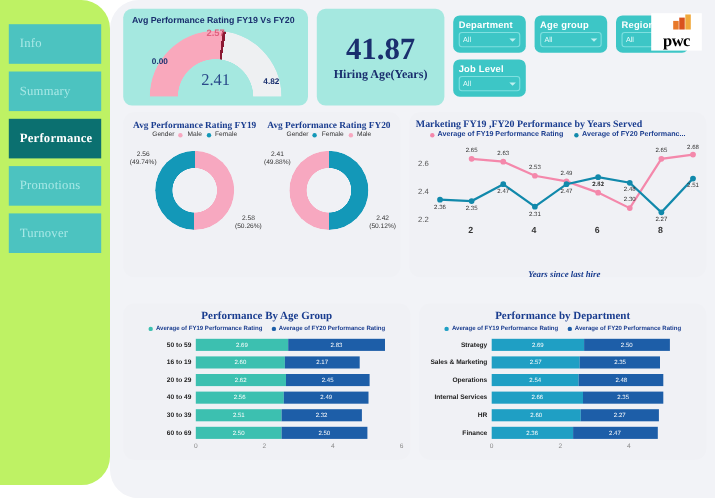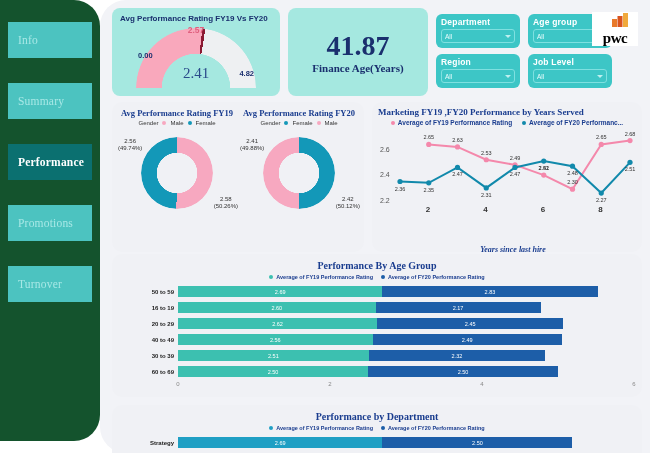--- a/index.html
+++ b/index.html
@@ -8,24 +8,24 @@
     font-family: "Liberation Sans", sans-serif;
     background: #ffffff;
     overflow: hidden;
     position: relative;
   }
   #app { position: absolute; inset: 0; background: #ffffff; }
 
   
   #sidebar {
     position: absolute; left: 0; top: 0; width: 100px; height: 441px;
-    background: #14532d;
+    background: #bef264;
     border-radius: 0 26px 26px 0;
     padding: 22px 8px 0 8px;
-    display: flex; flex-direction: column; gap: 25px;
+    display: flex; flex-direction: column; gap: 7px;
   }
   .nav-item {
     height: 36px; display: flex; align-items: center; padding-left: 10px;
     background: #4cc3c0; color: #a8e8e6;
     font-size: 11.5px; font-family: "Liberation Serif", serif;
     letter-spacing: .2px;
   }
   .nav-item.active {
     background: #0b7070; color: #ffffff; font-weight: bold;
     font-size: 11.5px;
@@ -67,29 +67,29 @@
     font-size: 8.5px; font-weight: bold; color: #e0607f;
   }
   .gauge-value {
     position: absolute; left: 50%; bottom: -2px; transform: translateX(-50%);
     font-size: 15px; color: #2a4a8a; font-family: "Liberation Serif", serif;
   }
   .gauge-min { position: absolute; left: 2px; bottom: 20px; font-size: 7.5px; font-weight: bold; color: #1a2f6e; }
   .gauge-max { position: absolute; right: 2px; bottom: 2px; font-size: 7.5px; font-weight: bold; color: #1a2f6e; }
 
   #kpi-card {
-    width: 140px; background: #a5e8e0; border-radius: 8px;
+    width: 116px; background: #a5e8e0; border-radius: 8px;
     display: flex; flex-direction: column; align-items: center; justify-content: center;
   }
   .kpi-number { font-size: 28px; font-weight: bold; color: #1a2f6e; font-family: "Liberation Serif", serif; }
   .kpi-label { font-size: 11px; font-weight: bold; color: #1a2f6e; font-family: "Liberation Serif", serif; }
 
   #filters { flex: 1; display: flex; flex-wrap: wrap; gap: 6px 8px; align-content: flex-start; padding-top: 6px; position: relative; }
   .filter {
-    width: 84px; height: 34px; background: #3dc6c6; border-radius: 6px; padding: 3px 5px;
+    width: 66px; height: 34px; background: #3dc6c6; border-radius: 6px; padding: 3px 5px;
   }
   .filter-label { font-size: 8.5px; color: #ffffff; font-weight: bold; letter-spacing: .2px; }
   .filter-select {
     margin-top: 2px; height: 14px; border: 1px solid #7fe0e0; border-radius: 3px;
     display: flex; align-items: center; justify-content: space-between; padding: 0 3px;
   }
   .filter-value { font-size: 6.5px; color: #eafcfc; }
   .chev { width: 0; height: 0; border-left: 3px solid transparent; border-right: 3px solid transparent; border-top: 3px solid #bff0f0; }
 
   #pwc-logo {
@@ -122,21 +122,21 @@
   .line-legend { display: flex; justify-content: center; gap: 10px; margin-top: 2px; }
   .ll-item { display: flex; align-items: center; gap: 3px; }
   .ll-txt { font-size: 6.5px; font-weight: bold; color: #1a3d8f; }
   #line-plot { position: relative; width: 100%; height: 96px; margin-top: 2px; }
   .axis-y { position: absolute; left: 2px; font-size: 7px; color: #555; }
   .xlab { position: absolute; bottom: 10px; font-size: 8px; font-weight: bold; color: #333; }
   .xtitle { position: absolute; bottom: -2px; width: 100%; text-align: center; font-size: 8px; font-weight: bold; color: #1a3d8f; font-family: "Liberation Serif", serif; font-style: italic; }
   .pt-lab { position: absolute; font-size: 5.5px; color: #333; white-space: nowrap; transform: translate(-50%, 0); }
 
   
-  #bot-row { display: flex; gap: 8px; height: 142px; margin-top: 2px; flex-direction: column; }
+  #bot-row { display: flex; gap: 8px; height: 142px; margin-top: 24px; }
   .bar-card { flex: 1; padding: 6px 8px; }
   .bar-title { font-size: 10px; font-weight: bold; color: #1a3d8f; font-family: "Liberation Serif", serif; text-align: center; }
   .bar-legend { display: flex; justify-content: center; gap: 8px; margin-top: 3px; }
   .bl-txt { font-size: 5.5px; font-weight: bold; color: #1a3d8f; }
   .bars { margin-top: 5px; }
   .bar-row { display: flex; align-items: center; height: 13px; margin-bottom: 3px; }
   .bar-cat { width: 58px; font-size: 6px; color: #222; text-align: right; padding-right: 4px; font-weight: bold; }
   .bar-track { flex: 1; display: flex; height: 11px; }
   .seg { display: flex; align-items: center; justify-content: center; font-size: 5.5px; color: #fff; }
   .seg.fy19 { background: #3cc0b0; }
@@ -177,21 +177,21 @@
           <div class="gauge-arc"></div>
           <div class="gauge-target">2.57</div>
           <div class="gauge-value">2.41</div>
           <div class="gauge-min">0.00</div>
           <div class="gauge-max">4.82</div>
         </div>
       </div>
 
       <div id="kpi-card">
         <div class="kpi-number">41.87</div>
-        <div class="kpi-label">Finance Age(Years)</div>
+        <div class="kpi-label">Hiring Age(Years)</div>
       </div>
 
       <div id="filters">
         <div class="filter">
             <div class="filter-label">Department</div>
             <div class="filter-select">
               <span class="filter-value">All</span>
               <span class="chev"></span>
             </div>
           </div>

